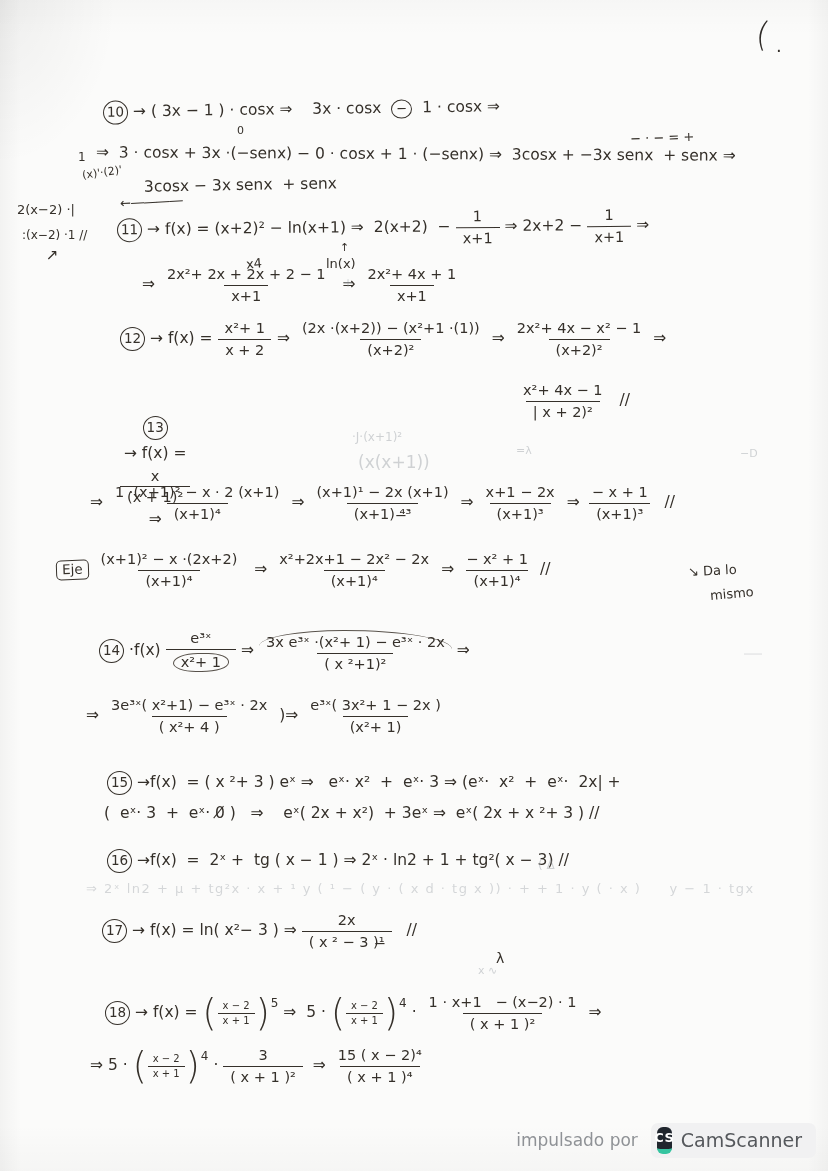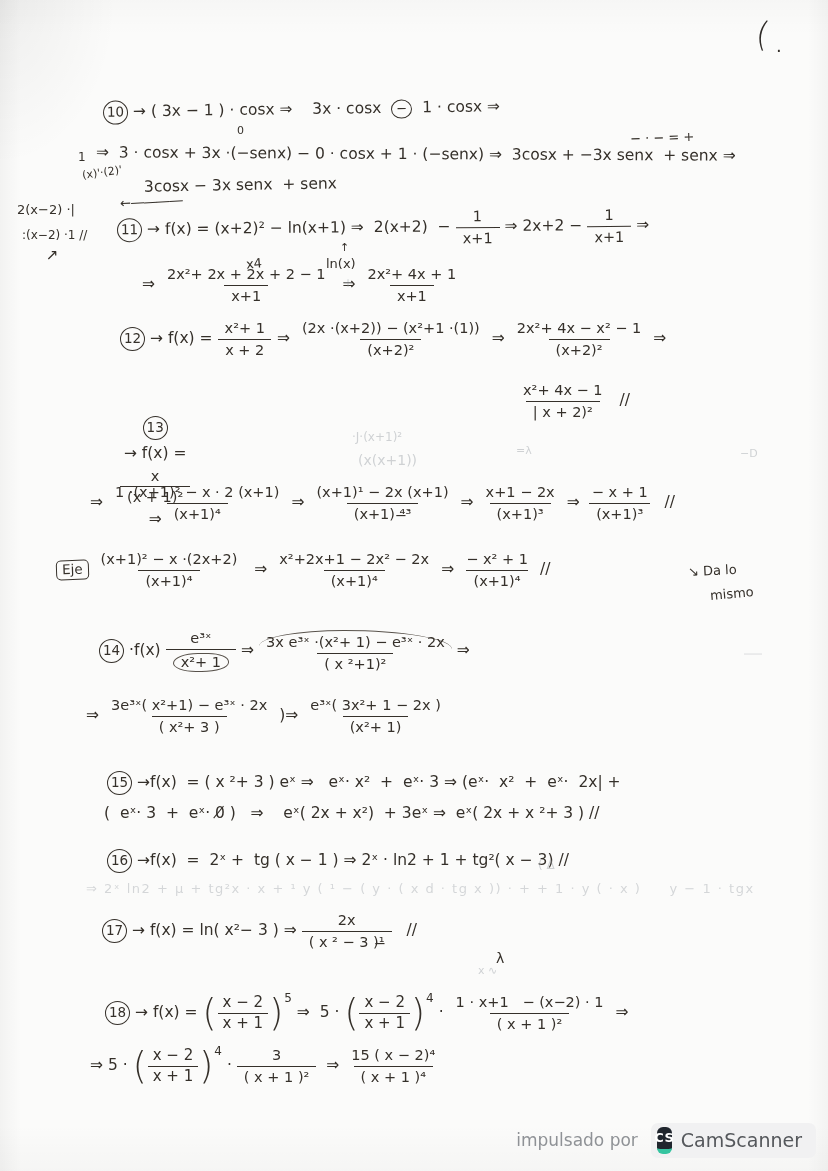--- a/index.html
+++ b/index.html
@@ -29,21 +29,21 @@
     display:inline-block;border:1.6px solid currentColor;border-radius:5px;
     padding:1px 5px;font-size:13.5px;transform:rotate(-2deg);flex:none;
   }
   .frac{display:inline-flex;flex-direction:column;align-items:center;vertical-align:middle;font-size:14.5px;flex:none;}
   .frac .num{display:block;padding:0 7px 2px;text-align:center;white-space:pre;}
   .frac .num.arc{border-top:1.3px solid #57514a;border-radius:55% 70% 0 0 / 20px 24px 0 0;padding-top:3px;}
   .frac .den{display:block;border-top:1.7px solid currentColor;padding:2px 7px 0;text-align:center;white-space:pre;}
   .frac .oval{display:inline-block;border:1.5px solid #57514a;border-radius:55% 45% 60% 50% / 65% 55% 60% 55%;padding:0 7px 1px;margin-top:1px;}
   .pfrac{display:inline-flex;align-items:center;flex:none;}
   .pfrac .paren{font-size:36px;font-weight:300;line-height:.8;transform:scaleY(1.05);}
-  .pfrac .pf{display:inline-flex;flex-direction:column;align-items:center;font-size:15px;margin:0 1px;}
+  .pfrac .pf{display:inline-flex;flex-direction:column;align-items:center;font-size:10px;margin:0 1px;}
   .pfrac .pf .num{padding:0 5px 1px;}
   .pfrac .pf .den{border-top:1.5px solid currentColor;padding:1px 5px 0;}
   .pfrac .psup{font-size:12px;align-self:flex-start;margin:-2px 0 0 1px;}
   .annot{position:absolute;white-space:pre;}
   .annot.ghost{color:#9aa0a6;opacity:.45;}
   .corner-mark{position:absolute;top:14px;left:756px;font-size:34px;font-weight:300;transform:rotate(9deg);color:#2f2b28;}
   .footer{position:absolute;left:0;right:0;top:1117px;height:46px;display:flex;align-items:center;justify-content:flex-end;padding-right:12px;gap:13px;}
   .powered{font-size:17px;color:#8f9296;}
   .badge{display:flex;align-items:center;gap:9px;background:#f1f1f2;border-radius:7px;padding:4px 14px 4px 6px;height:35px;box-sizing:border-box;}
   .cs-icon{
@@ -74,21 +74,21 @@
         <div class="math-line" style="left: 120px; top: 320px;"><span class="circ">12</span><span class="txt">→ f(x) =</span><span class="frac"><span class="num">x²+ 1</span><span class="den">x + 2</span></span><span class="txt">⇒</span><span class="frac"><span class="num">(2x ·(x+2)) − (x²+1 ·(1))</span><span class="den">(x+2)²</span></span><span class="txt">⇒</span><span class="frac"><span class="num">2x²+ 4x − x² − 1</span><span class="den">(x+2)²</span></span><span class="txt">⇒</span></div>
         <div class="math-line" style="left: 516px; top: 382px;"><span class="frac"><span class="num">x²+ 4x − 1</span><span class="den">| x + 2)²</span></span><span class="txt"> //</span></div>
       </div>
       <div>
         <div class="math-line" style="left: 120px; top: 416px; flex-direction: column;"><span class="circ">13</span><span class="txt">→ f(x) =</span><span class="frac"><span class="num">x</span><span class="den">(x + 1)²</span></span><span class="txt">⇒</span></div>
         <div class="math-line" style="left: 90px; top: 484px;"><span class="txt">⇒</span><span class="frac"><span class="num">1 ·(x+1)² − x · 2 (x+1)</span><span class="den">(x+1)⁴</span></span><span class="txt">⇒</span><span class="frac"><span class="num">(x+1)¹ − 2x (x+1)</span><span class="den">(x+1) ⁴̶³</span></span><span class="txt">⇒</span><span class="frac"><span class="num">x+1 − 2x</span><span class="den">(x+1)³</span></span><span class="txt">⇒</span><span class="frac"><span class="num">− x + 1</span><span class="den">(x+1)³</span></span><span class="txt"> //</span></div>
         <div class="math-line" style="left: 56px; top: 551px;"><span class="boxed">Eje</span><span class="frac"><span class="num">(x+1)² − x ·(2x+2)</span><span class="den">(x+1)⁴</span></span><span class="txt"> ⇒</span><span class="frac"><span class="num">x²+2x+1 − 2x² − 2x</span><span class="den">(x+1)⁴</span></span><span class="txt">⇒</span><span class="frac"><span class="num">− x² + 1</span><span class="den">(x+1)⁴</span></span><span class="txt">//</span></div>
       </div>
       <div>
         <div class="math-line" style="left: 99px; top: 630px;"><span class="circ">14</span><span class="txt">·f(x)</span><span class="frac"><span class="num">e³ˣ</span><span class="den"><span class="oval">x²+ 1</span></span></span><span class="txt">⇒</span><span class="frac"><span class="num arc">3x e³ˣ ·(x²+ 1) − e³ˣ · 2x</span><span class="den">( x ²+1)²</span></span><span class="txt">⇒</span></div>
-        <div class="math-line" style="left: 86px; top: 697px;"><span class="txt">⇒</span><span class="frac"><span class="num">3e³ˣ( x²+1) − e³ˣ · 2x</span><span class="den">( x²+ 3 )</span></span><span class="txt">)⇒</span><span class="frac"><span class="num">e³ˣ( 3x²+ 1 − 2x )</span><span class="den">(x²+ 1)</span></span></div>
+        <div class="math-line" style="left: 86px; top: 697px;"><span class="txt">⇒</span><span class="frac"><span class="num">3e³ˣ( x²+1) − e³ˣ · 2x</span><span class="den">( x²+ 4 )</span></span><span class="txt">)⇒</span><span class="frac"><span class="num">e³ˣ( 3x²+ 1 − 2x )</span><span class="den">(x²+ 1)</span></span></div>
       </div>
       <div>
         <div class="math-line" style="left: 107px; top: 771px;"><span class="circ">15</span><span class="txt">→f(x)  = ( x ²+ 3 ) eˣ ⇒   eˣ· x²  +  eˣ· 3 ⇒ (eˣ·  x²  +  eˣ·  2x| +</span></div>
         <div class="math-line" style="left: 104px; top: 805px;"><span class="txt">(  eˣ· 3  +  eˣ· 0̸ )   ⇒    eˣ( 2x + x²)  + 3eˣ ⇒  eˣ( 2x + x ²+ 3 ) //</span></div>
       </div>
       <div>
         <div class="math-line" style="left: 107px; top: 849px;"><span class="circ">16</span><span class="txt">→f(x)  =  2ˣ +  tg ( x − 1 ) ⇒ 2ˣ · ln2 + 1 + tg²( x − 3) //</span></div>
         <div class="math-line ghost" style="left: 86px; top: 882px;"><span class="txt">⇒ 2ˣ ln2 + μ + tg²x · x + ¹ y ( ¹ − ( y · ( x d · tg x )) · + + 1 · y ( · x )     y − 1 · tgx</span></div>
       </div>
       <div>
@@ -105,21 +105,21 @@
       <span class="annot" style="left: 78px; top: 150px; font-size: 12px;">1</span>
       <span class="annot" style="left: 82px; top: 166px; font-size: 11px; transform: rotate(-8deg);">(x)'·(2)'</span>
       <span class="annot" style="left: 17px; top: 202px; font-size: 13px;">2(x−2) ·|</span>
       <span class="annot" style="left: 22px; top: 228px; font-size: 12px;">:(x−2) ·1 //</span>
       <span class="annot" style="left: 46px; top: 246px; font-size: 15px;">↗</span>
       <span class="annot" style="left: 246px; top: 256px; font-size: 13px; transform: rotate(-5deg);">x4</span>
       <span class="annot" style="left: 326px; top: 256px; font-size: 13px;">ln(x)</span>
       <span class="annot" style="left: 340px; top: 241px; font-size: 11px;">↑</span>
       <span class="annot ghost" style="left: 343px; top: 276px; font-size: 12px;">+</span>
       <span class="annot ghost" style="left: 352px; top: 430px; font-size: 12px;">·J·(x+1)²</span>
-      <span class="annot ghost" style="left: 358px; top: 452px; font-size: 14px;">(x(x+1))</span>
+      <span class="annot ghost" style="left: 358px; top: 452px; font-size: 17px;">(x(x+1))</span>
       <span class="annot ghost" style="left: 516px; top: 444px; font-size: 11px;">=λ</span>
       <span class="annot ghost" style="left: 740px; top: 447px; font-size: 11px;">−D</span>
       <span class="annot" style="left: 688px; top: 563px; font-size: 13px; transform: rotate(-3deg);">↘ Da lo</span>
       <span class="annot" style="left: 710px; top: 586px; font-size: 13px; transform: rotate(-5deg);">mismo</span>
       <span class="annot ghost" style="left: 744px; top: 646px; font-size: 12px;">⎯⎯⎯</span>
       <span class="annot ghost" style="left: 538px; top: 858px; font-size: 12px;">( Δ</span>
       <span class="annot" style="left: 496px; top: 950px; font-size: 14px;">λ</span>
       <span class="annot ghost" style="left: 478px; top: 964px; font-size: 11px;">x ∿</span>
     </div>
 

